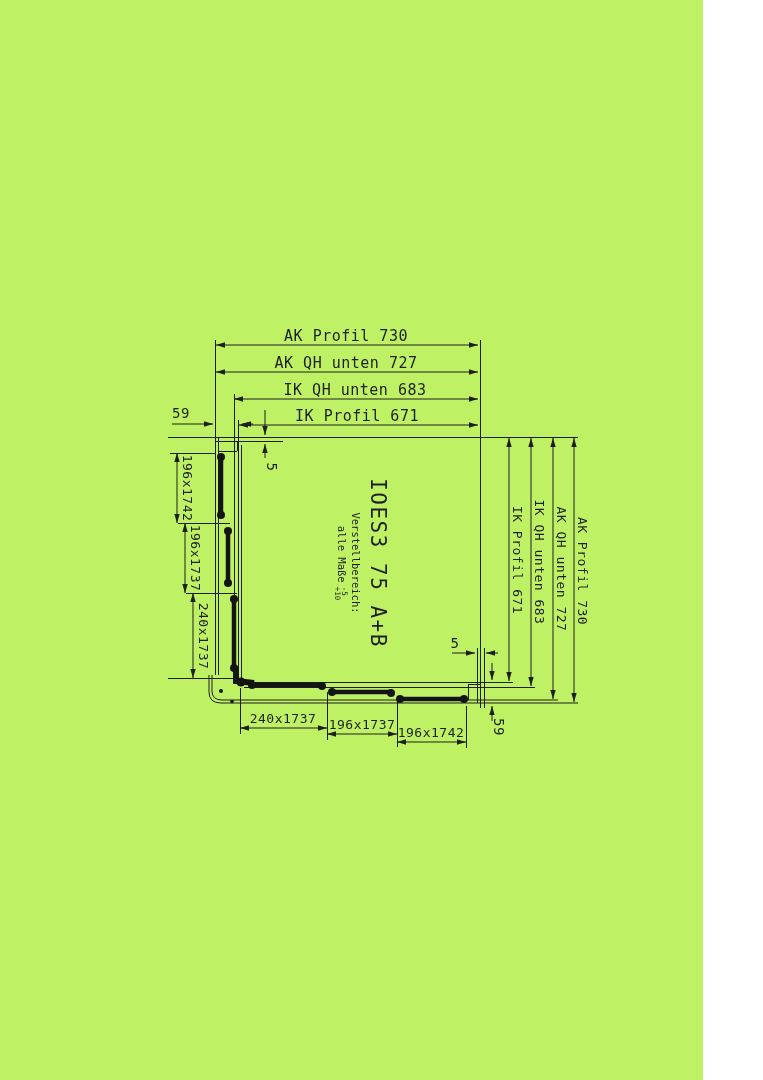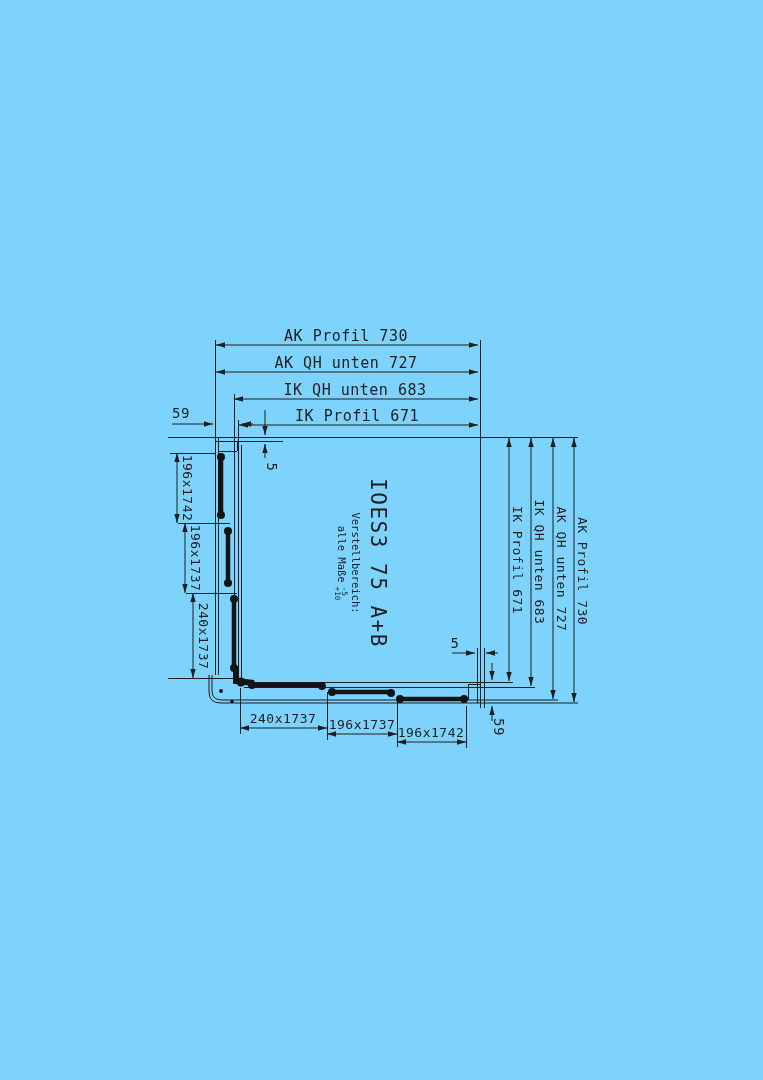--- a/index.html
+++ b/index.html
@@ -1,16 +1,16 @@
 <!DOCTYPE html>
 <html><head>
 <meta charset="utf-8">
 <style>
   html,body{margin:0;padding:0;background:#ffffff;}
-  #page{position:relative;width:763px;height:1080px;background:#7dd3fc;overflow:hidden;
+  #page{position:relative;width:703px;height:1080px;background:#bef264;overflow:hidden;
         font-family:"DejaVu Sans Mono","Liberation Mono",monospace;color:#1f1f1f;}
   #drawing-svg{position:absolute;left:0;top:0;}
   .thin{stroke:#1f1f1f;stroke-width:1;fill:none;shape-rendering:crispEdges;}
   .arc{stroke:#1f1f1f;stroke-width:1;fill:none;}
   .dim{stroke:#1f1f1f;stroke-width:1;fill:none;marker-start:url(#ar);marker-end:url(#ar);}
   .stub{stroke:#1f1f1f;stroke-width:1;fill:none;marker-end:url(#ar);}
   .glass{stroke:#141414;stroke-width:4.5;fill:none;}
   .glassL{stroke:#141414;stroke-width:6;fill:none;}
   .dot{fill:#141414;}
   .lbl{position:absolute;white-space:nowrap;transform:translate(-50%,-50%);

